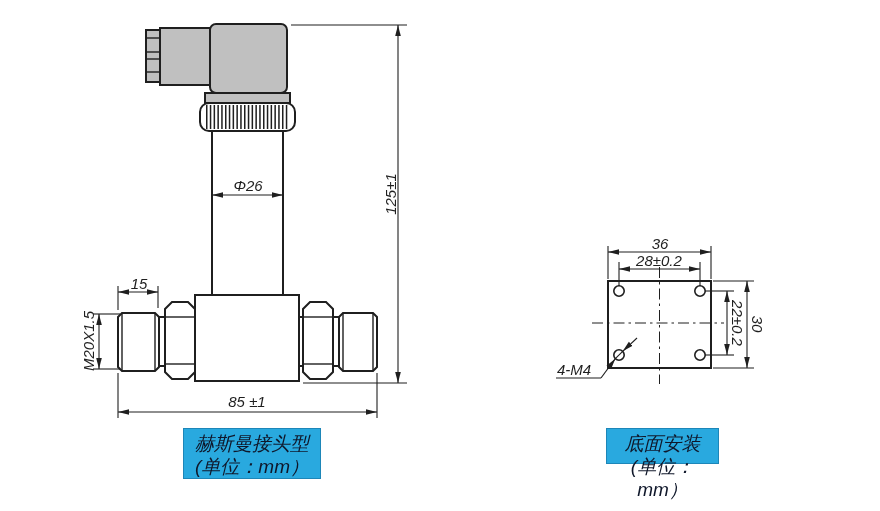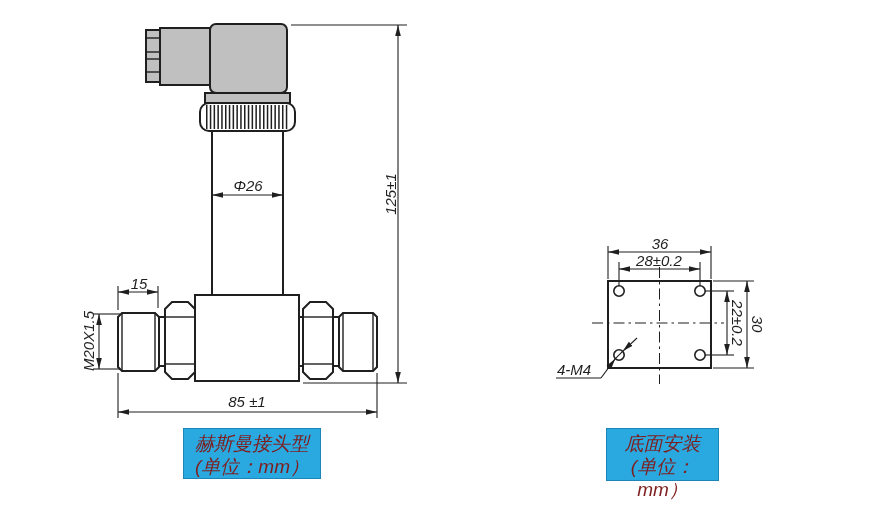--- a/index.html
+++ b/index.html
@@ -6,21 +6,21 @@
   .stage{position:relative;width:880px;height:511px;background:#ffffff;overflow:hidden;
          font-family:"Liberation Sans","DejaVu Sans",sans-serif;font-style:italic;}
   svg{position:absolute;left:0;top:0;}
   .part{fill:#ffffff;stroke:#1f1f1f;stroke-width:2;stroke-linejoin:miter;}
   .gray{fill:#c0c0c0;}
   .thin{stroke:#1f1f1f;stroke-width:1.4;fill:none;}
   .dim{stroke:#1f1f1f;stroke-width:1.1;fill:none;}
   .center{stroke:#1f1f1f;stroke-width:1;fill:none;stroke-dasharray:11 4 2.5 4;}
   .hole{fill:none;stroke:#1f1f1f;stroke-width:1.6;}
   .dimtext{font-family:"Liberation Sans","DejaVu Sans",sans-serif;font-size:15px;fill:#1f1f1f;}
-  .caption{position:absolute;background:#29a9df;color:#7f1d1d;text-align:center;
+  .caption{position:absolute;background:#29a9df;color:#0f172a;text-align:center;
            font-size:19px;line-height:23px;padding-top:3px;box-sizing:border-box;
            border:1px solid #1d86b8;}
 </style>
 </head>
 <body>
 
 <div class="stage">
 
 <svg width="880" height="511" viewBox="0 0 880 511">
   <defs>
@@ -156,18 +156,18 @@
       <text class="dimtext" x="751.5" y="324" text-anchor="middle" transform="rotate(90 751.5 324)">30</text>
     </g>
   </g>
 </svg>
 
 <div class="caption" style="left:183px;top:428px;width:138px;height:51px;">
   <div>赫斯曼接头型</div>
   <div>(单位：mm）</div>
 </div>
 
-<div class="caption" style="left:606px;top:428px;width:113px;height:53px;">
+<div class="caption" style="left:606px;top:428px;width:113px;height:36px;">
   <div>底面安装</div>
   <div>(单位：mm）</div>
 </div>
 
 </div>
 
 </body></html>

